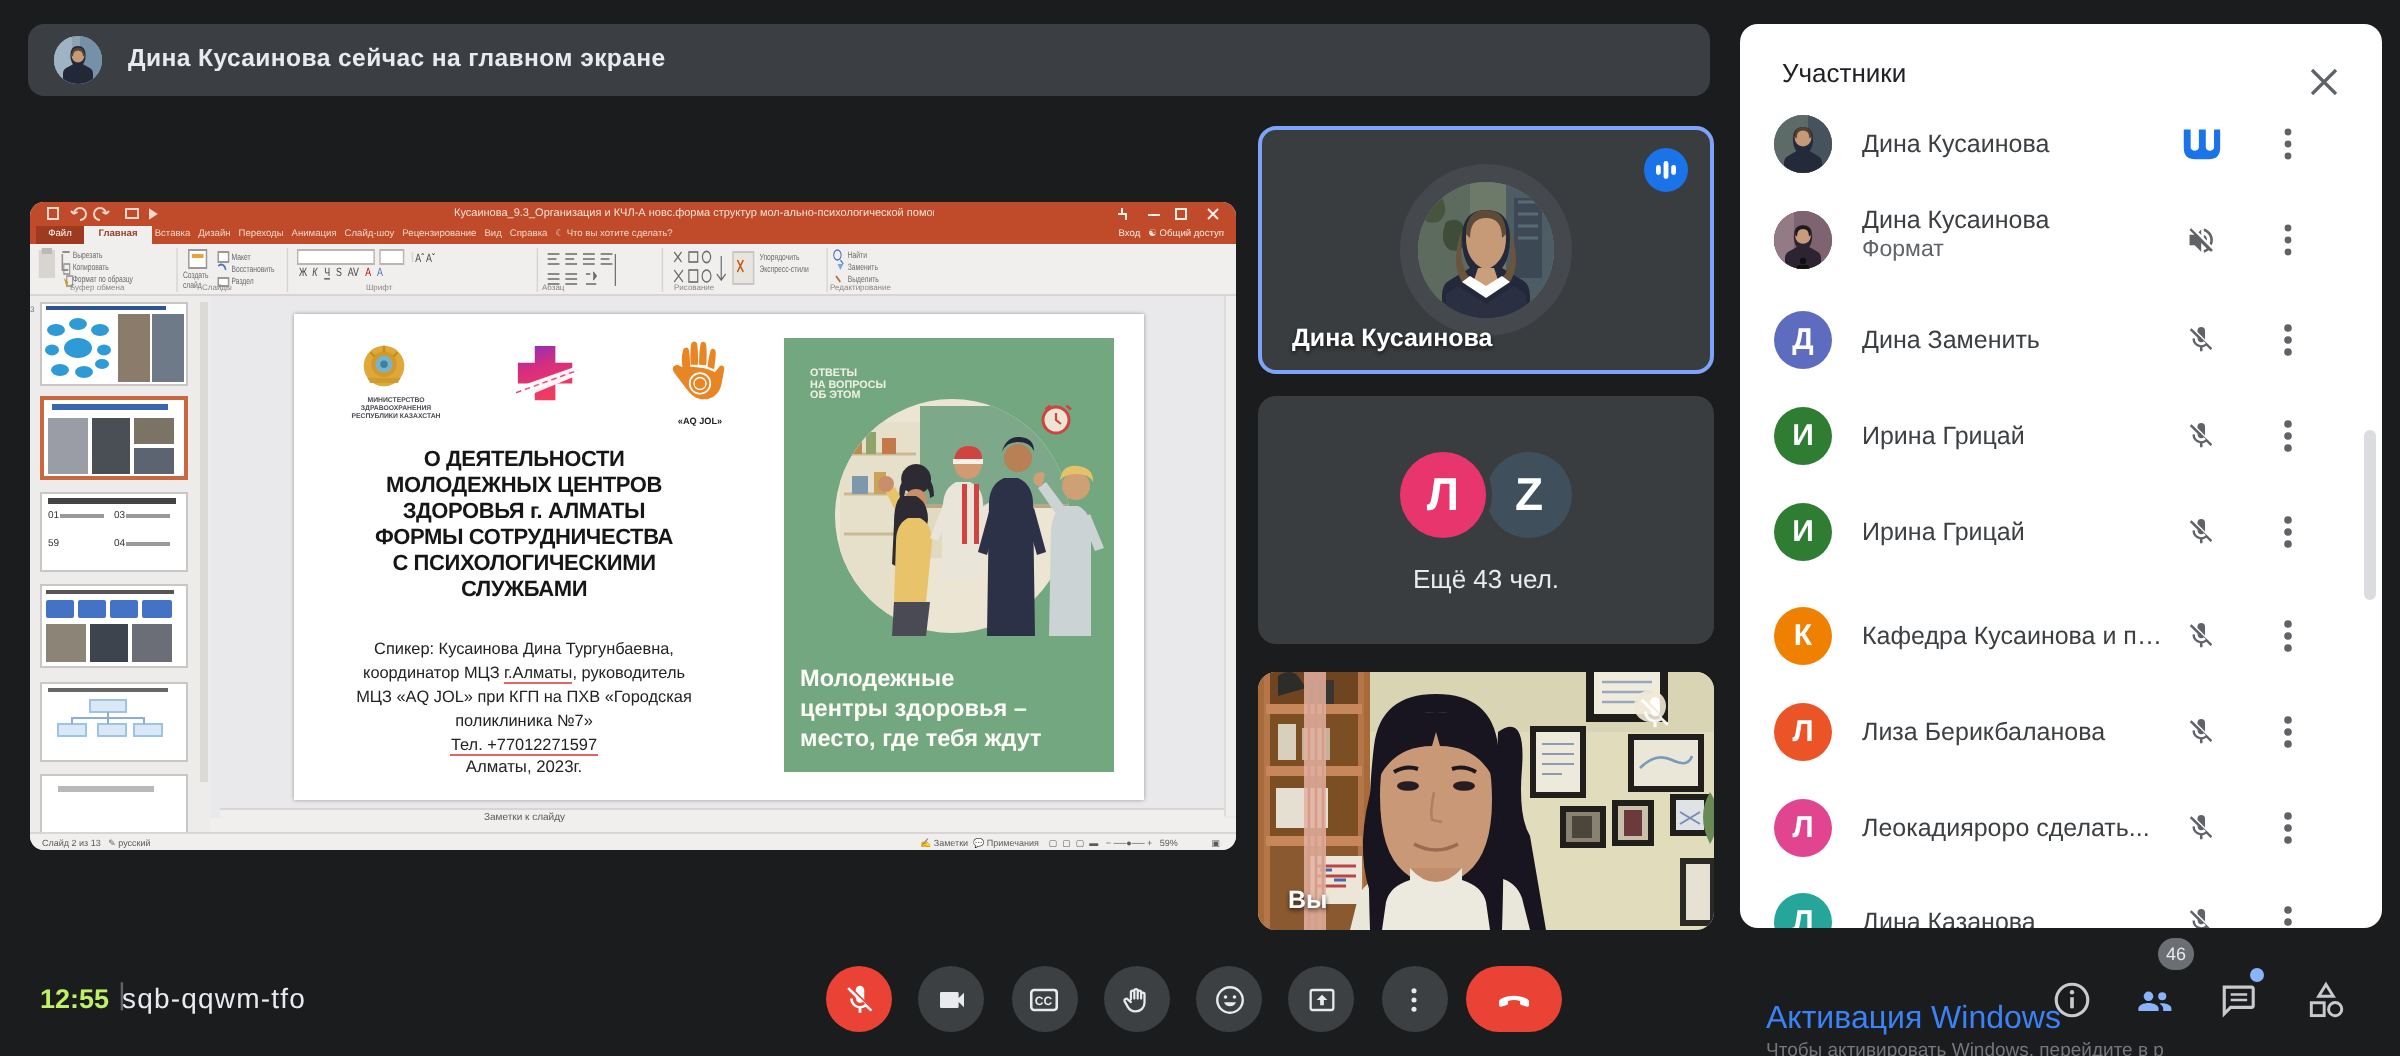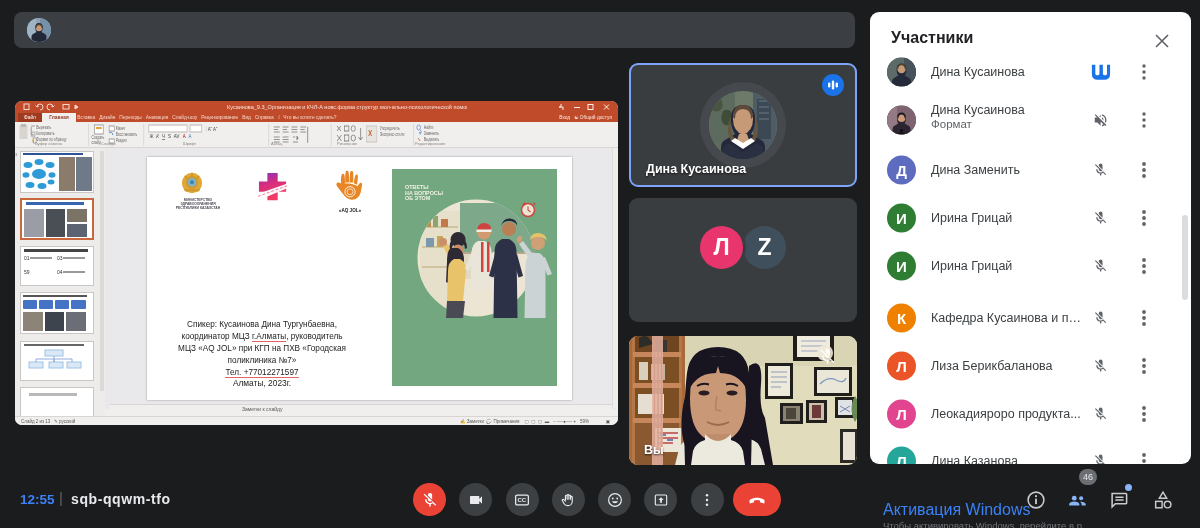--- a/index.html
+++ b/index.html
@@ -32,36 +32,36 @@
 #tile3 { top:336px; height:129px; overflow:hidden; }
 #tile1 .ring { position:absolute; left:50%; top:50%; transform:translate(-50%,-50%); width:86px; height:86px; border-radius:50%; background:#45484c; }
 #tile1 .photo { position:absolute; left:50%; top:50%; transform:translate(-50%,-50%); width:68px; height:68px; border-radius:50%; overflow:hidden; background:#5d6e63; }
 .nametag { position:absolute; left:15px; bottom:9px; color:#fff; font-size:12.5px; font-weight:bold; text-shadow:0 1px 2px rgba(0,0,0,.7); }
 #tile1 .spk { position:absolute; right:11px; top:9px; width:22px; height:22px; border-radius:50%; background:#1a73e8; }
 .lz { position:absolute; top:28px; width:43px; height:43px; border-radius:50%; color:#fff; font-size:23px; font-weight:bold; text-align:center; line-height:43px; }
 #tile2 .more { position:absolute; left:0; width:100%; top:84px; text-align:center; color:#e8eaed; font-size:13px; }
 
 
 #panel { position:absolute; left:870px; top:12px; width:321px; height:452px; background:#fff; border-radius:9px; overflow:hidden; }
-#panel h2 { position:absolute; left:21px; top:17px; font-size:16px; font-weight:bold; color:#202124; }
+#panel h2 { position:absolute; left:21px; top:17px; font-size:13px; font-weight:normal; color:#202124; }
 #panel .x { position:absolute; right:22px; top:22px; width:14px; height:14px; }
 .row { position:absolute; left:0; width:100%; height:48px; }
 .row .pav { position:absolute; left:17px; top:50%; transform:translateY(-50%); width:29px; height:29px; border-radius:50%; color:#fff; font-size:15px; font-weight:bold; text-align:center; line-height:29px; }
 .row .nm { position:absolute; left:61px; top:50%; transform:translateY(-50%); font-size:12.5px; color:#3c4043; white-space:nowrap; max-width:150px; overflow:hidden; }
 .row .nm2 { transform:none; }
 .row .sub { font-size:11.5px; color:#5f6368; }
 .micoff { position:absolute; left:221px; top:50%; transform:translateY(-50%); width:19px; height:19px; }
 .dots { position:absolute; left:272px; top:50%; transform:translateY(-50%); width:4px; height:16px; }
 #scrollbar { position:absolute; right:3px; top:203px; width:6px; height:85px; background:#dadce0; border-radius:3px; }
 
 
 #bbar { position:absolute; left:0; top:465px; width:1200px; height:63px; }
-#bbar .time { position:absolute; left:20px; top:27px; color:#3b82f6; font-size:13.5px; font-weight:bold; }
+#bbar .time { position:absolute; left:20px; top:27px; color:#bef264; font-size:13.5px; font-weight:bold; }
 #bbar .sep { position:absolute; left:59px; top:24px; color:#5f6368; font-size:15px; }
-#bbar .code { position:absolute; left:71px; top:26px; color:#e8eaed; font-size:14px; font-weight:bold; letter-spacing:.6px; }
+#bbar .code { position:absolute; left:61px; top:26px; color:#e8eaed; font-size:14px; font-weight:normal; letter-spacing:.6px; }
 .cbtn { position:absolute; top:483px; width:33px; height:33px; border-radius:50%; background:#3c4043; }
 .cbtn.red { background:#ea4335; }
 #endcall { position:absolute; top:483px; left:733px; width:48px; height:33px; border-radius:17px; background:#ea4335; }
 .cbtn svg, #endcall svg { position:absolute; left:50%; top:50%; transform:translate(-50%,-50%); }
 .ricon { position:absolute; top:489px; width:22px; height:22px; }
 #badge46 { position:absolute; left:1079px; top:469px; width:18px; height:16px; background:#6b6f73; border-radius:8px; color:#e8eaed; font-size:9px; text-align:center; line-height:16px; }
 #actw { position:absolute; left:883px; top:501px; color:#3b82f6; font-size:16px; }
 #actw2 { position:absolute; left:883px; top:520px; color:#74777c; font-size:9.5px; }
 </style>
 </head>
@@ -70,20 +70,21 @@
 
 <div id="banner">
   <div class="av"><svg width="24" height="24" viewBox="0 0 24 24">
         <rect width="24" height="24" fill="#8fa3b5"></rect>
         <rect x="13" y="0" width="11" height="24" fill="#7591a8"></rect>
         <rect x="0" y="0" width="9" height="24" fill="#9eb4c5"></rect>
         <path d="M12 5 q-3.8 0 -3.8 4.5 q0 3 1.3 4.6 l-3.4 1.9 q-1.6.9 -1.6 2.7 V24 h15 v-5.3 q0 -1.8 -1.6 -2.7 l-3.4 -1.9 q1.3 -1.6 1.3 -4.6 q0 -4.5 -3.8 -4.5z" fill="#222838"></path>
         <circle cx="12" cy="10" r="3.2" fill="#c69a76"></circle>
         <path d="M8.8 9.6 q0 -3.8 3.2 -3.8 q3.2 0 3.2 3.8 l-.7.6 q0 -3 -2.5 -3 q-2.5 0 -2.5 3z" fill="#53422f"></path>
       </svg></div>
+  <div class="txt">Дина Кусаинова сейчас на главном экране</div>
 </div>
 
 
 <div id="ppt">
   <div class="titlebar">
     <svg width="60" height="8" viewBox="0 0 60 8" style="position:absolute;left:8px;top:2px;">
         <g stroke="#f5d8cc" stroke-width="1" fill="none">
           <rect x="1" y="1" width="5" height="5.5"></rect>
           <path d="M14 4 a3 3 0 1 1 3 3 M14 4 l-1.5-1.5 M14 4 l1.8-1"></path>
           <path d="M30 4 a3 3 0 1 0 -3 3 M30 4 l1.5-1.5 M30 4 l-1.8-1"></path>
@@ -283,20 +284,21 @@
     <svg width="28" height="38" viewBox="0 0 30 38" style="position:absolute;left:189px;top:12px;">
       <g fill="#e88625">
           <path d="M6 16 c-1-4 -1-8 0-11 c.8-1.8 2.6-1.6 3 0 c.5 2 .6 6 .8 9 M10 13 c-.3-4 -.2-8 .3-11 c.4-1.9 2.8-1.9 3.2 0 c.4 2.5 .5 7 .5 11 M14.5 13 c0-4 .2-8 .8-11 c.4-1.8 2.7-1.7 3 .2 c.4 2.8 .3 7 .1 11 M19 14 c.4-3 .9-6 1.6-8.5 c.5-1.7 2.6-1.3 2.8.4 c.2 2.3-.3 6-.8 9.5"></path>
           <path d="M5 14 c-2-1.5-4-1-4.5.5 c-.4 1.3.6 2.8 2 4.5 l5 6.5 c2.5 3.5 5.5 6 9.5 6 c5 0 8.5-3.5 9.5-8 l1.5-8 c.3-1.8-1.5-2.8-2.7-1.5 l-2.3 3 c-5-3-12-3-18-3z"></path>
         </g>
       <circle cx="15" cy="23" r="5.5" fill="none" stroke="#fff" stroke-width=".9"></circle>
       <circle cx="15" cy="23" r="3.2" fill="none" stroke="#fff" stroke-width=".7"></circle>
     </svg>
     <div style="position:absolute;left:188px;top:51px;width:30px;text-align:center;font-size:4.6px;font-weight:bold;color:#222;">«AQ JOL»</div>
 
+    <div style="position:absolute;left:25px;top:67px;width:180px;text-align:center;font-size:11px;line-height:13.1px;font-weight:bold;color:#161616;letter-spacing:-.2px;">О ДЕЯТЕЛЬНОСТИ<br>МОЛОДЕЖНЫХ ЦЕНТРОВ<br>ЗДОРОВЬЯ г. АЛМАТЫ<br>ФОРМЫ СОТРУДНИЧЕСТВА<br>С ПСИХОЛОГИЧЕСКИМИ<br>СЛУЖБАМИ</div>
 
     <div style="position:absolute;left:25px;top:162px;width:180px;text-align:center;font-size:8.2px;line-height:12.1px;color:#222;">Спикер: Кусаинова Дина Тургунбаевна,<br>координатор МЦЗ <span style="border-bottom:1px solid rgba(220,50,50,.75);">г.Алматы</span>, руководитель<br>МЦЗ «AQ JOL» при КГП на ПХВ «Городская<br>поликлиника №7»<br><span style="border-bottom:1px solid rgba(220,50,50,.75);">Тел. +77012271597</span></div>
     <div style="position:absolute;left:25px;top:221px;width:180px;text-align:center;font-size:8.4px;color:#222;">Алматы, 2023г.</div>
 
     <div id="poster">
       <div style="position:absolute;left:13px;top:16px;font-size:5.4px;line-height:5.7px;font-weight:bold;color:#f2f0e6;">ОТВЕТЫ<br>НА ВОПРОСЫ<br>ОБ ЭТОМ</div>
       <svg width="165" height="217" viewBox="0 0 165 217" style="position:absolute;left:0;top:0;">
         <defs>
             <clipPath id="pc">
               <path d="M50 25 a58 58 0 1 0 116 116 L166 25 z M0 0 h165 v217 h-165 z" clip-rule="evenodd"></path>
@@ -359,20 +361,21 @@
           <path d="M129 74 a3.5 3.5 0 1 1 1.5 -6z" fill="#cfa075"></path>
           <path d="M153 88 l7 17 -4.5 1.5 -6.5 -16z" fill="#ccd3d4"></path>
         </g>
 
         <g transform="translate(129,33)">
           <circle cx="7" cy="8" r="6.5" fill="#ece5d3" stroke="#cf4440" stroke-width="1.5"></circle>
           <path d="M7 4.5 v3.5 l2.5 2" stroke="#cf4440" stroke-width="1.1" fill="none"></path>
           <path d="M1.8 2.8 l2.3 -2 M12.2 .8 l2.3 2" stroke="#cf4440" stroke-width="1.3"></path>
         </g>
       </svg>
+      <div style="position:absolute;left:8px;top:163px;font-size:11.8px;line-height:14.9px;font-weight:bold;color:#fdfdf8;">Молодежные<br>центры здоровья –<br>место, где тебя ждут</div>
     </div>
   </div>
   <div class="notesbar" style="position:absolute;left:95px;top:303px;width:502px;height:9px;background:#f1efed;border-top:1px solid #d8d5d2;font-size:5px;color:#595959;padding-left:132px;line-height:9px;">Заметки к слайду</div>
   <div style="position:absolute;right:0;top:47px;width:6px;height:260px;background:#f0eeec;border-left:1px solid #ddd;"></div>
   <div class="statusbar">
     <span style="position:absolute;left:6px;top:1.5px;">Слайд 2 из 13&nbsp;&nbsp;&nbsp;✎&nbsp;русский</span>
     <span style="position:absolute;left:445px;top:1.5px;">✍&nbsp;Заметки&nbsp;&nbsp;💬&nbsp;Примечания&nbsp;&nbsp;&nbsp;&nbsp;▢&nbsp;&nbsp;▢&nbsp;&nbsp;▢&nbsp;&nbsp;▬&nbsp;&nbsp;&nbsp;−&nbsp;──●──&nbsp;+&nbsp;&nbsp;&nbsp;59%</span>
     <span style="position:absolute;right:8px;top:1.5px;">▣</span>
   </div>
 </div>
@@ -407,20 +410,21 @@
           <rect x="4.8" y="1.5" width="2.4" height="9" rx="1.2"></rect>
           <rect x="8.6" y="3.5" width="2.4" height="5" rx="1.2"></rect>
         </g>
       </svg>
   </div>
   <div class="nametag">Дина Кусаинова</div>
 </div>
 <div class="tile" id="tile2">
   <div class="lz" style="left:71px; background:#e8356e; z-index:2; box-shadow:0 0 0 3px #3a3d40;">Л</div>
   <div class="lz" style="left:114px; background:#3f505c; z-index:1;">Z</div>
+  <div class="more">Ещё 43 чел.</div>
 </div>
 <div class="tile" id="tile3">
   <svg width="228" height="129" viewBox="0 0 228 129" style="position:absolute;left:0;top:0;">
 
     <rect x="0" y="0" width="228" height="129" fill="#e0dcbc"></rect>
     <rect x="56" y="0" width="172" height="30" fill="#d8d4b4"></rect>
 
     <rect x="0" y="0" width="56" height="129" fill="#a86a38"></rect>
     <rect x="3" y="0" width="50" height="129" fill="#b5774a"></rect>
     <rect x="6" y="0" width="44" height="16" fill="#6e4520"></rect>
@@ -580,21 +584,21 @@
     <div class="nm">Лиза Берикбаланова</div>
     <svg class="micoff" viewBox="0 0 24 24">
         <use href="#mico"></use>
       </svg>
     <svg class="dots" viewBox="0 0 4 16">
         <use href="#dts"></use>
       </svg>
   </div>
   <div class="row" style="top:378px;">
     <div class="pav" style="background:#e1458f;">Л</div>
-    <div class="nm">Леокадияроро продукта...</div>
+    <div class="nm">Леокадияроро сделать...</div>
     <svg class="micoff" viewBox="0 0 24 24">
         <use href="#mico"></use>
       </svg>
     <svg class="dots" viewBox="0 0 4 16">
         <use href="#dts"></use>
       </svg>
   </div>
   <div class="row" style="top:425px;">
     <div class="pav" style="background:#26a69a;">Л</div>
     <div class="nm">Дина Казанова</div>

